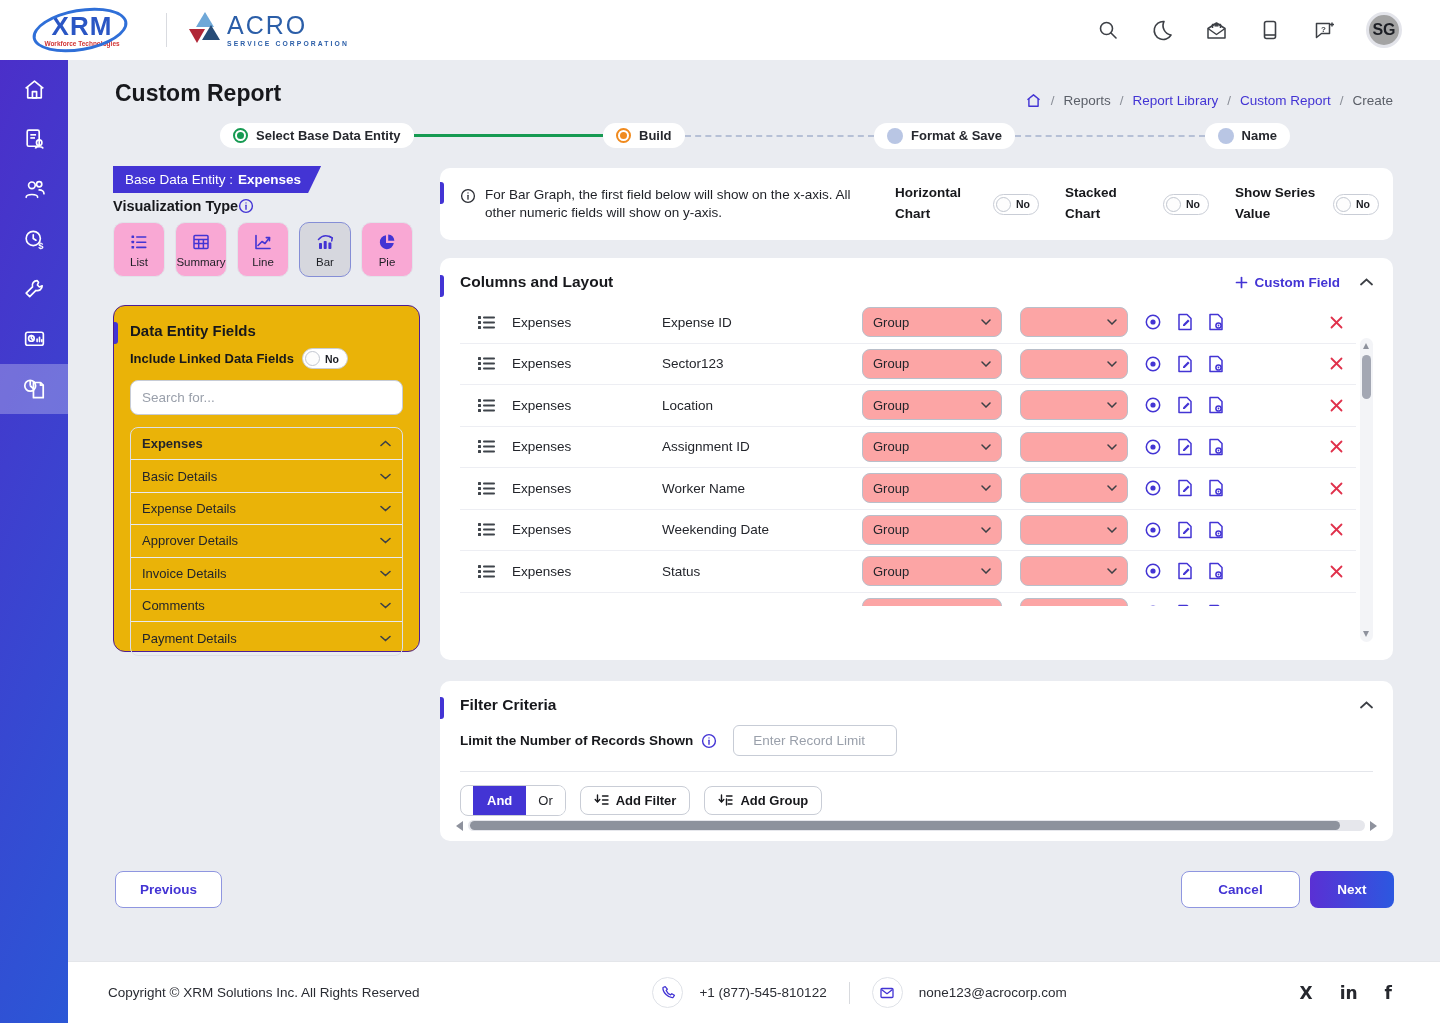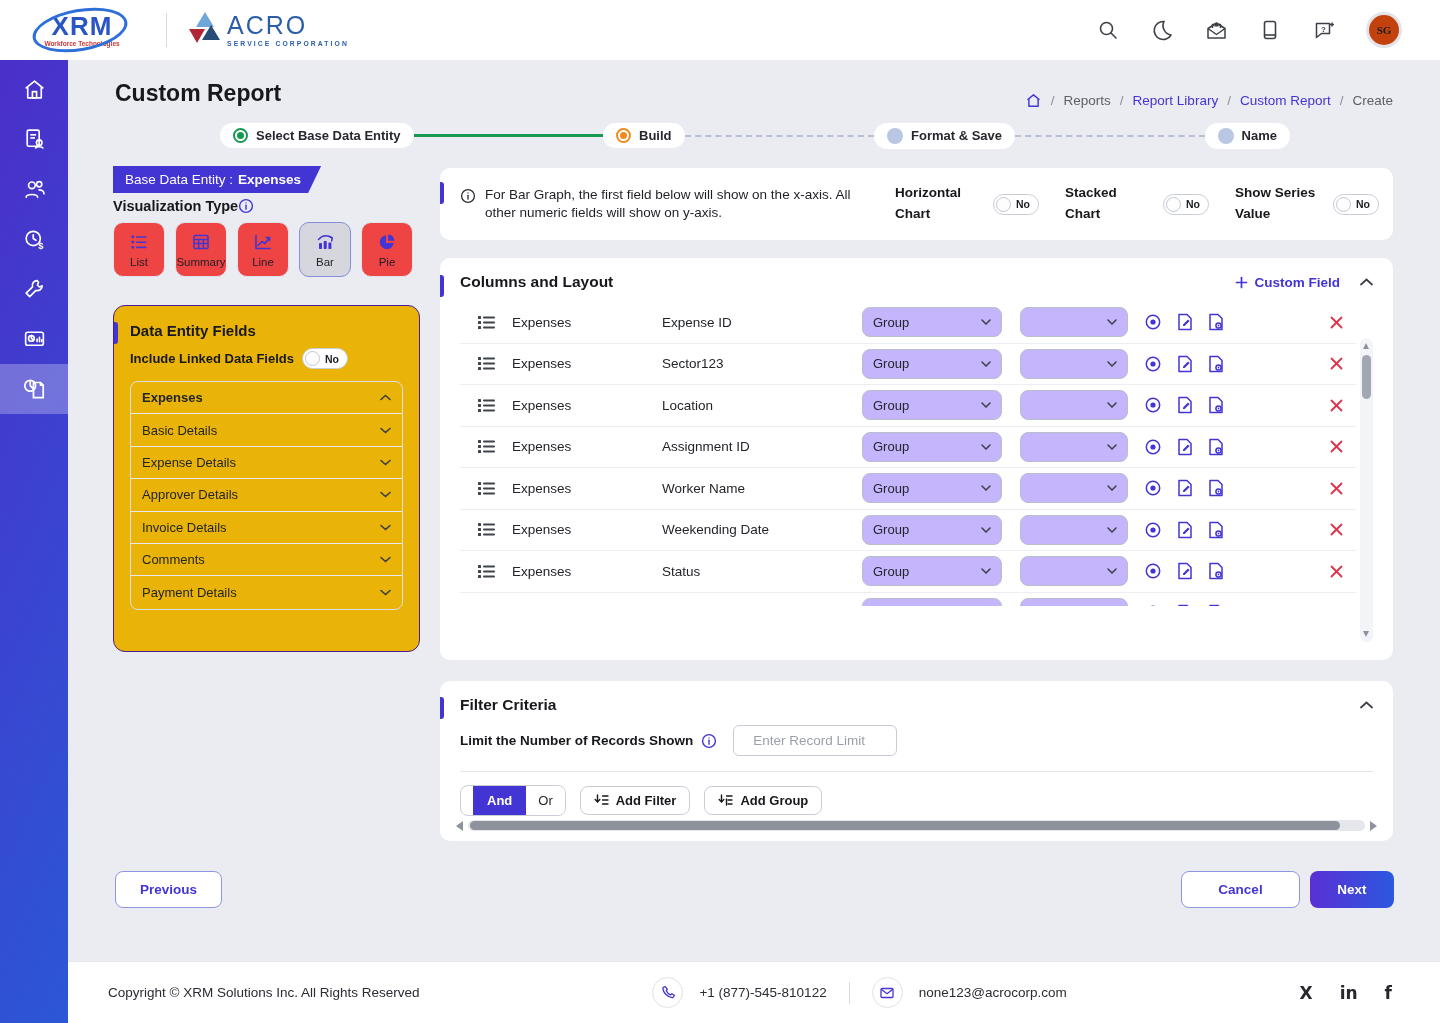--- a/index.html
+++ b/index.html
@@ -24,22 +24,22 @@
   .acro-tris { position:relative; width:32px; height:36px; }
   .tri { position:absolute; width:0; height:0; }
   .tri-light { left:7px; top:0; border-left:9px solid transparent; border-right:9px solid transparent; border-bottom:15px solid #6fa8d8; }
   .tri-red   { left:0; top:17px; border-left:8px solid transparent; border-right:8px solid transparent; border-top:14px solid #b02636; }
   .tri-navy  { left:13px; top:13px; border-left:9px solid transparent; border-right:9px solid transparent; border-bottom:15px solid #274c77; }
   .acro-text { display:flex; flex-direction:column; }
   .acro-t { font-size:25px; color:#2b5ea8; letter-spacing:2px; line-height:1; font-weight:500; }
   .acro-s { font-size:6.8px; color:#2b5ea8; letter-spacing:2.1px; margin-top:2px; font-weight:bold; }
   .topbar-right { margin-left:auto; display:flex; align-items:center; gap:30px; }
   .tb-icon { width:24px; height:24px; display:flex; align-items:center; justify-content:center; cursor:pointer; }
-  .avatar { width:36px; height:36px; border-radius:50%; background:#c2410c; border:3px solid #e3e4ea;
-    display:flex; align-items:center; justify-content:center; font-size:11px; font-weight:bold; color:#1c1e24; cursor:pointer;font-family:Liberation Serif, serif; }
+  .avatar { width:36px; height:36px; border-radius:50%; background:#a3a3a3; border:3px solid #e3e4ea;
+    display:flex; align-items:center; justify-content:center; font-size:16px; font-weight:bold; color:#1c1e24; cursor:pointer; }
 
   
   .sidenav { position:absolute; left:0; top:60px; bottom:0; width:68px;
     background:linear-gradient(115deg,#4b2fc9,#2b57d6); padding-top:4px; z-index:5; }
   .nav-item { width:68px; height:50px; display:flex; align-items:center; justify-content:center; cursor:pointer; }
   .nav-item.active { background:rgba(255,255,255,0.27); }
 
   
   .main { position:absolute; left:68px; top:60px; right:0; bottom:62px; }
   .page-title { position:absolute; left:47px; top:20px; font-size:23px; font-weight:bold; color:#17181c; }
@@ -59,21 +59,21 @@
   .conn { flex:1; height:0; } .conn.solid { border-top:3px solid #169a52; } .conn.dashed { border-top:2px dashed #b6c0d6; }
 
   
   .entity-badge { position:absolute; left:45px; top:106px; height:27px; background:#4334d4; color:#fff;
     font-size:13.5px; display:flex; align-items:center; padding:0 20px 0 12px;
     clip-path:polygon(0 0,100% 0,calc(100% - 13px) 100%,0 100%); }
   .entity-badge b { margin-left:5px; }
   .viz-label-row { position:absolute; left:45px; top:138px; display:flex; align-items:center; 
     font-size:14.5px; font-weight:bold; color:#17181c; }
   .viz-row { position:absolute; left:45px; top:162px; display:flex; gap:10px; }
-  .viz-btn { width:52px; height:55px; background:#ef4444; border:1px solid #e1e3ea; border-radius:10px;
+  .viz-btn { width:52px; height:55px; background:#f9a8d4; border:1px solid #e1e3ea; border-radius:10px;
     display:flex; flex-direction:column; align-items:center; justify-content:center; gap:4px;
     font-size:11.5px; color:#1d1f25; cursor:pointer; }
   .viz-btn.selected { background:#d6d7de; border:1.5px solid #858ed6; }
 
   .fields-card { position:absolute; left:45px; top:245px; width:307px; height:347px; background:#eab308;
     border:1px solid #4c1d95; border-radius:12px; padding:16px 16px; }
   .card-accent { position:absolute; left:0; width:4px; height:22px; background:#4334d4; border-radius:0 3px 3px 0; }
   .fp-title { font-size:15px; font-weight:bold; color:#17181c; }
   .fp-linked { margin-top:9px; display:flex; align-items:center; gap:8px; font-size:13px; font-weight:bold; color:#17181c; }
   .toggle { width:46px; height:21px; border:1px solid #c9cdd6; border-radius:11px; background:#fff;
@@ -105,21 +105,21 @@
   .collapse-btn { margin-left:20px; cursor:pointer; }
 
   .table { position:relative; margin-top:11px; }
   .tgrid { display:grid; grid-template-columns:46px 150px 200px 158px 124px 172px 46px; width:896px; align-items:center; }
   .thead { background:#e2e4f7; height:36px; border-radius:6px 6px 0 0; font-size:13.5px; font-weight:bold; color:#202229; }
   .thead > div, .trow > div { padding-left:6px; }
   .req { color:#e0314b; margin-left:3px; }
   .tbody { height:304px; overflow:hidden; width:896px; }
   .trow { height:41.5px; border-bottom:1px solid #edeef3; font-size:13.5px; color:#23252b; background:#fff; }
   .drag-cell { display:flex; justify-content:center; cursor:grab; }
-  .sel { height:30px; background:#c4b5fd; border:1px solid #b9bfca; border-radius:8px; display:flex;
+  .sel { height:30px; background:#fca5a5; border:1px solid #b9bfca; border-radius:8px; display:flex;
     align-items:center; justify-content:space-between; padding:0 10px; font-size:13px; color:#23252b; cursor:pointer; }
   .sel.agg { width:140px; } .sel.sort { width:108px; }
   .oo-cell { display:flex; align-items:center; gap:15px; }
   .del-cell { display:flex; justify-content:center; cursor:pointer; }
   .vscroll { position:absolute; right:0; top:36px; width:13px; height:304px; background:#f3f4f7; border-radius:7px; cursor:pointer; }
   .vthumb { position:absolute; left:2px; top:17px; width:9px; height:44px; background:#a3a7b3; border-radius:5px; }
   .tri-up { position:absolute; left:3px; top:5px; width:0; height:0; border-left:3.5px solid transparent; border-right:3.5px solid transparent; border-bottom:6px solid #8e929d; }
   .tri-dn { position:absolute; left:3px; bottom:5px; width:0; height:0; border-left:3.5px solid transparent; border-right:3.5px solid transparent; border-top:6px solid #8e929d; }
 
   .filter-card { left:372px; top:621px; width:953px; height:160px; padding:15px 20px; }
@@ -387,20 +387,21 @@
   <div class="fields-card">
     <div class="card-accent" style="top:16px;"></div>
     <div class="fp-title">Data Entity Fields</div>
     <div class="fp-linked">
       <span>Include Linked Data Fields</span>
       <div class="toggle">
         <i class="knob"></i>
         <span>No</span>
       </div>
     </div>
+    <input class="search-input" placeholder="Search for..." style="">
     <div class="facc-wrap">
       <div class="facc head">
         <span>Expenses</span>
         <svg width="11" height="7" viewBox="0 0 11 7" fill="none" stroke="#3d4046" stroke-width="1.6" stroke-linecap="round">
             <polyline points="1,5.5 5.5,1.5 10,5.5"></polyline>
           </svg>
       </div>
       <div class="facc">
         <span class="sub">Basic Details</span>
         <svg width="11" height="7" viewBox="0 0 11 7" fill="none" stroke="#3d4046" stroke-width="1.6" stroke-linecap="round">

